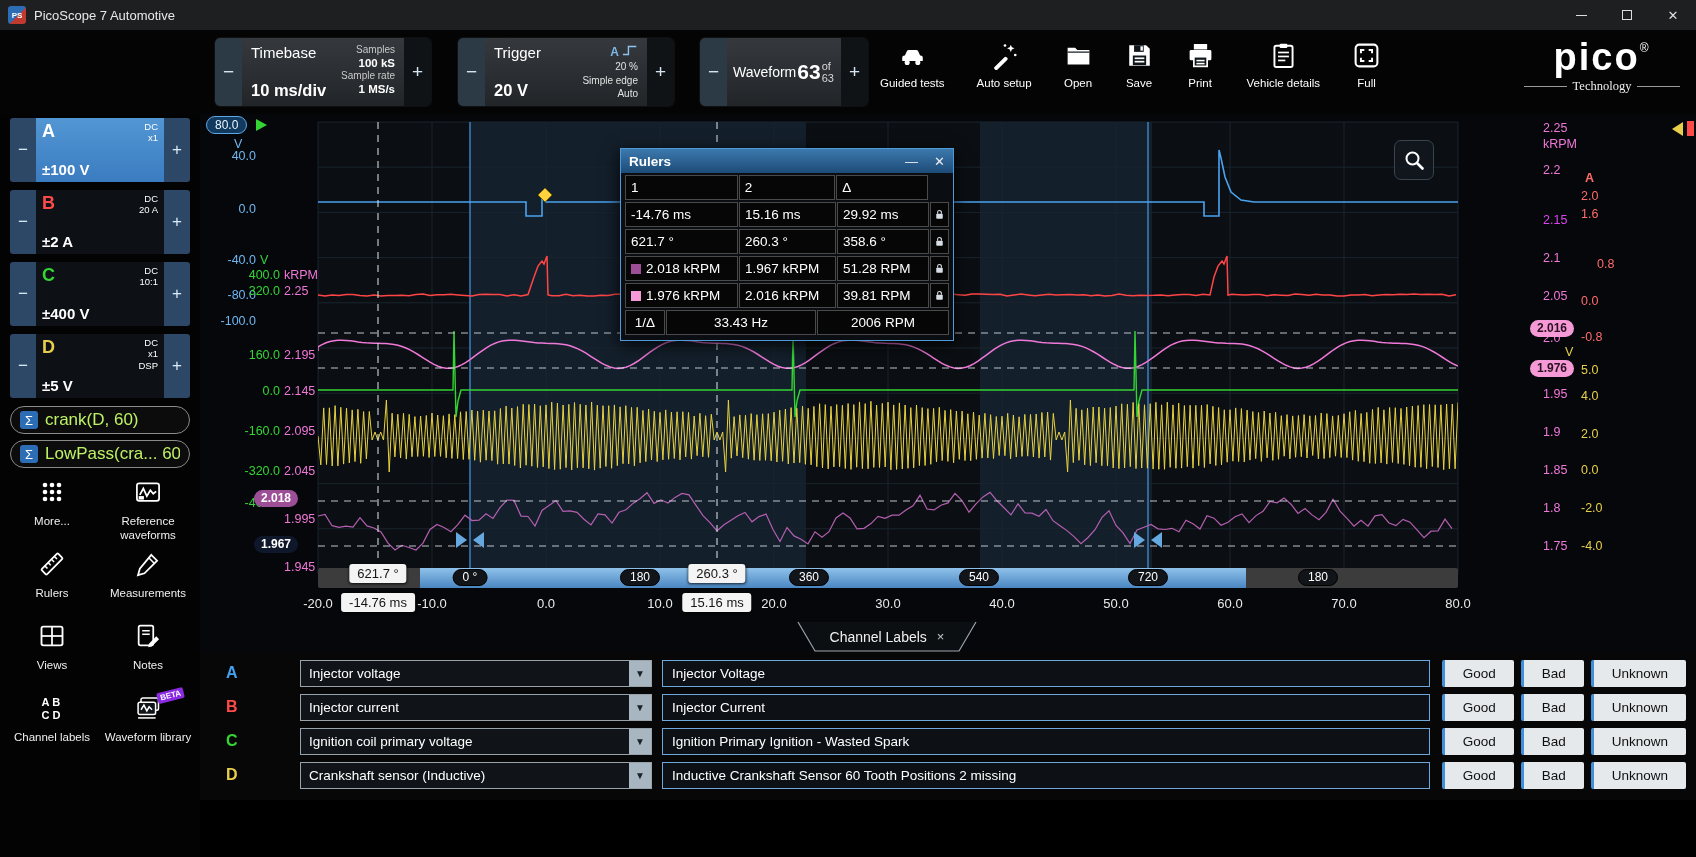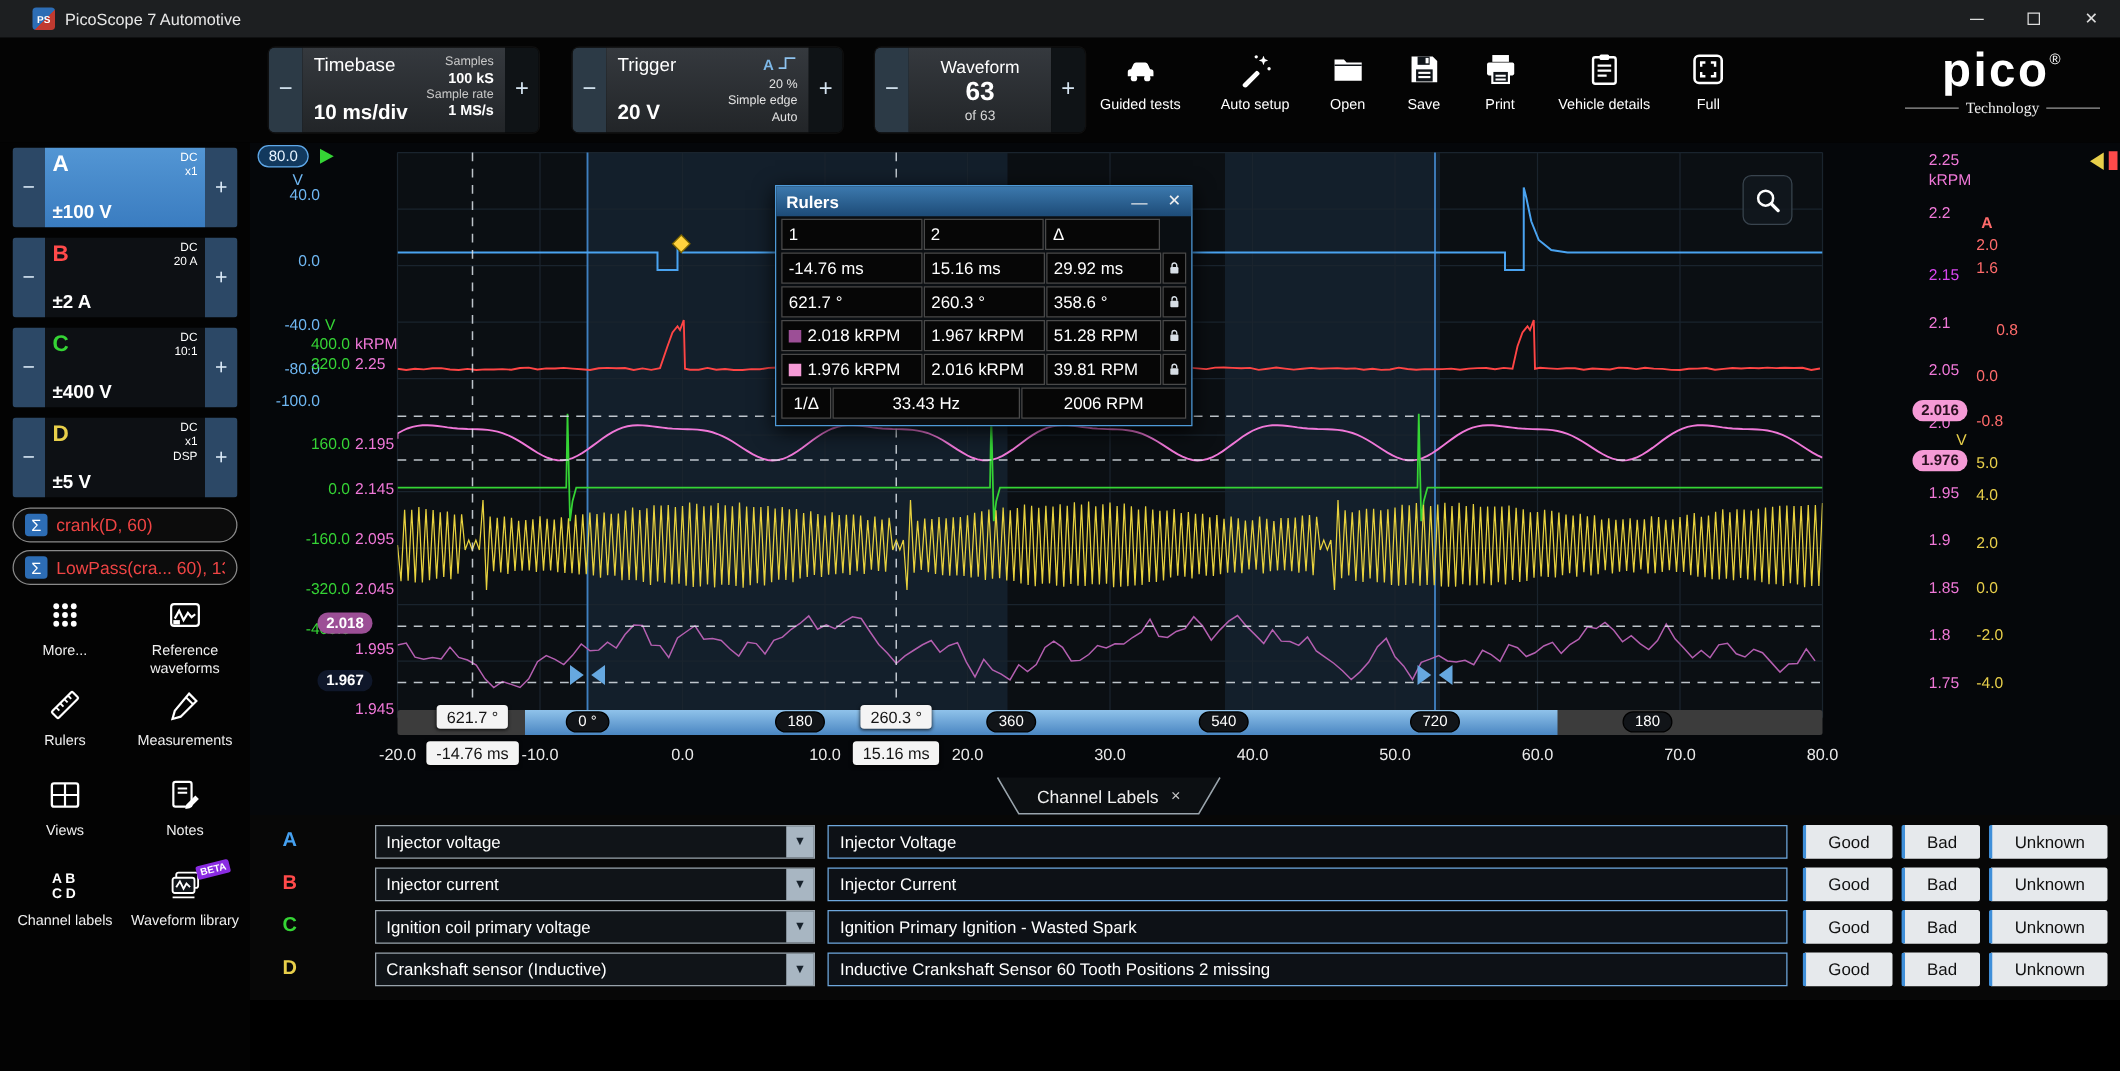--- a/index.html
+++ b/index.html
@@ -1,20 +1,20 @@
 <!DOCTYPE html>
 <html><head>
 <meta charset="utf-8">
 <style>
 *{margin:0;padding:0;box-sizing:border-box}
 html,body{width:1696px;height:857px;background:#000;overflow:hidden}
 body{font-family:"Liberation Sans","DejaVu Sans",sans-serif;color:#fff;position:relative;font-size:13px}
 
 .titlebar{position:absolute;left:0;top:0;width:1696px;height:30px;background:#1d1f21;display:flex;align-items:center;z-index:30}
-.app-icon{width:18px;height:18px;margin-left:26px;border-radius:3px;background:linear-gradient(135deg,#2d6db5 55%,#c03a30 55%);font-size:8px;font-weight:bold;display:flex;align-items:center;justify-content:center}
+.app-icon{width:18px;height:18px;margin-left:8px;border-radius:3px;background:linear-gradient(135deg,#2d6db5 55%,#c03a30 55%);font-size:8px;font-weight:bold;display:flex;align-items:center;justify-content:center}
 .title{margin-left:8px;font-size:13px;color:#e8e8e8}
 .win-btns{margin-left:auto;display:flex;height:100%}
 .win-btn{width:46px;height:100%;display:flex;align-items:center;justify-content:center;color:#ddd;font-size:13px}
 .glyph-min{width:11px;border-top:1.4px solid #ddd;display:inline-block}
 .glyph-max{width:10px;height:10px;border:1.2px solid #ddd;display:inline-block}
 
 .top-strip{position:absolute;left:0;top:30px;width:1696px;height:84px;background:#040404;z-index:20}
 .stopped-btn{position:absolute;left:10px;top:9px;width:176px;height:66px;background:#121212;border:2px solid #d93a3a;border-radius:8px;display:flex;align-items:center}
 .stop-pill{width:13px;height:50px;background:#d93a3a;border-radius:4px;margin-left:8px}
 .stop-label{flex:1;text-align:center;color:#e05050;font-size:15px}
@@ -23,21 +23,21 @@
 .g-plus{width:27px;background:#0f1316;display:flex;align-items:center;justify-content:center;font-size:19px;color:#d5e4f0}
 .g-body{flex:1;display:flex;justify-content:space-between;padding:6px 9px;background:linear-gradient(#35393e,#222528)}
 .g-left{display:flex;flex-direction:column;justify-content:space-between}
 .g-title{font-size:15px;color:#fff}
 .g-value{font-size:16.5px;font-weight:bold;color:#fff;white-space:nowrap}
 .g-right{text-align:right;line-height:1.22}
 .g-small{font-size:10px;color:#c9c9c9}
 .g-small-b{font-size:11.5px;font-weight:bold;color:#fff}
 .g2{text-align:right;font-size:10px;color:#e2e2e2;line-height:1.35}
 .a-src{color:#7db8e8;font-weight:bold;font-size:12px;margin-right:3px}
-.g-center{flex:1;display:flex;flex-direction:column;align-items:center;justify-content:center;gap:1px;background:linear-gradient(#35393e,#222528);padding:4px 6px}
+.g-center{flex:1;display:flex;flex-direction:row;align-items:center;justify-content:center;gap:1px;background:linear-gradient(#35393e,#222528);padding:4px 6px}
 .gc-title{font-size:14px}
 .gc-value{font-size:21px;font-weight:bold}
 .gc-of{font-size:11px;color:#d8d8d8}
 #g-timebase{left:215px;width:216px}
 #g-trigger{left:458px;width:216px}
 #g-waveform{left:700px;width:168px}
 .tool-buttons{position:absolute;left:880px;top:11px;display:flex;gap:32px;align-items:flex-start}
 .tbtn{display:flex;flex-direction:column;align-items:center;gap:5px;color:#fff;font-size:11.5px;white-space:nowrap}
 .tbtn svg{width:29px;height:29px}
 .logo{position:absolute;right:16px;top:8px;width:156px;text-align:center}
@@ -49,21 +49,21 @@
 .sidebar{position:absolute;left:0;top:114px;width:200px;height:743px;background:#030303;z-index:10}
 .chan{position:absolute;left:10px;width:180px;height:64px;display:flex;border-radius:3px;overflow:hidden}
 .chan-minus,.chan-plus{width:26px;background:#2c4866;color:#dcebf8;display:flex;align-items:center;justify-content:center;font-size:17px}
 .chan-body{flex:1;position:relative;background:#0d1014;padding:3px 6px}
 .chan-filled .chan-body{background:linear-gradient(#5396d4,#3a7cc0)}
 .chan-letter{font-size:18px;font-weight:bold}
 .chan-coupling{position:absolute;right:6px;top:3px;text-align:right;font-size:9.5px;line-height:1.2;color:#fff}
 .chan-range{position:absolute;left:6px;bottom:4px;font-size:15px;font-weight:bold;color:#fff}
 .math-btn{position:absolute;left:10px;width:180px;height:28px;border:1px solid #8a8a8a;border-radius:14px;background:#0c0c0c;display:flex;align-items:center;gap:7px;padding:0 9px}
 .math-sigma{width:18px;height:18px;min-width:18px;background:#2d6db5;border-radius:3px;color:#fff;font-size:13px;display:flex;align-items:center;justify-content:center}
-.math-label{font-size:14px;color:#ef4444;white-space:nowrap;overflow:hidden}
+.math-label{font-size:17px;color:#bef264;white-space:nowrap;overflow:hidden}
 .tool{position:absolute;width:92px;display:flex;flex-direction:column;align-items:center;gap:6px;text-align:center}
 .tool svg{width:28px;height:28px}
 .tool-label{font-size:11.5px;color:#f0f0f0;line-height:1.2}
 .beta{position:absolute;right:10px;top:-4px;background:#8a2be2;color:#fff;font-size:8px;font-weight:bold;padding:1px 3px;border-radius:2px;transform:rotate(-14deg)}
 
 .scope{position:absolute;left:200px;top:114px;width:1496px;height:545px;background:#05070a}
 #wave-svg{position:absolute;left:0;top:0}
 #axis-layer,#time-axis,#callouts{position:absolute;left:0;top:0;width:100%;height:100%;pointer-events:none}
 .axlab{position:absolute;font-size:12.5px;line-height:1;white-space:nowrap}
 .axlab.r{width:48px;text-align:right}

